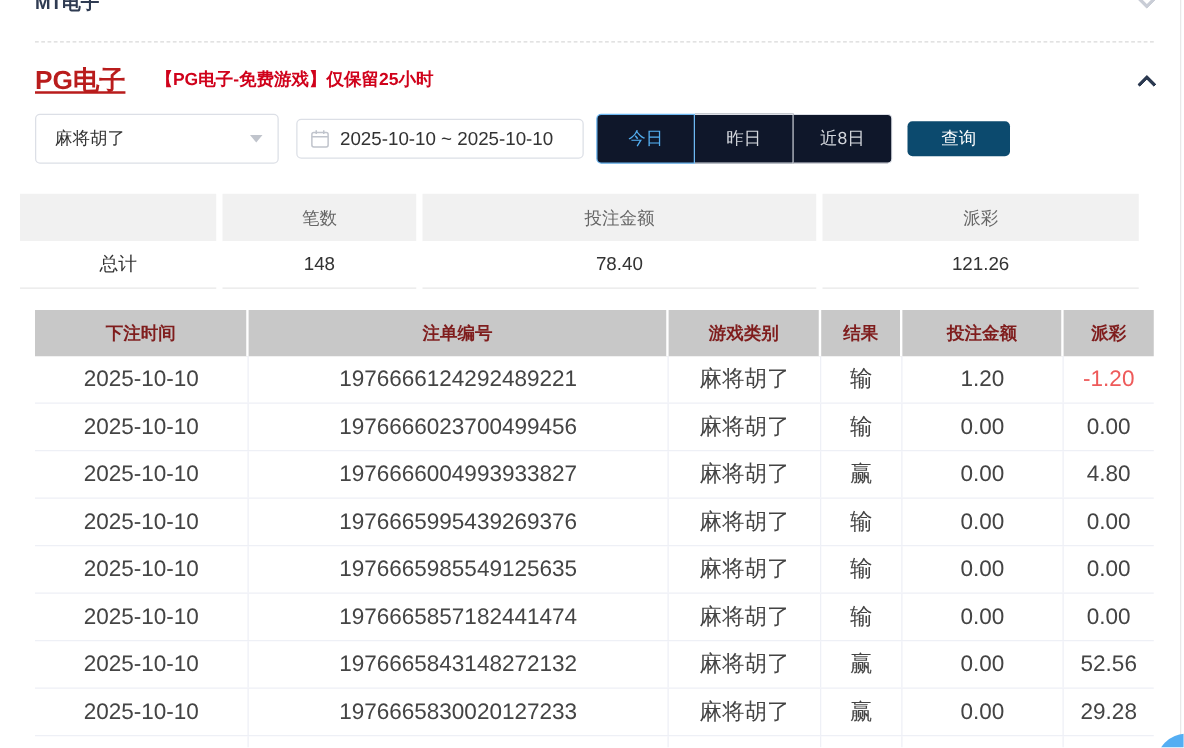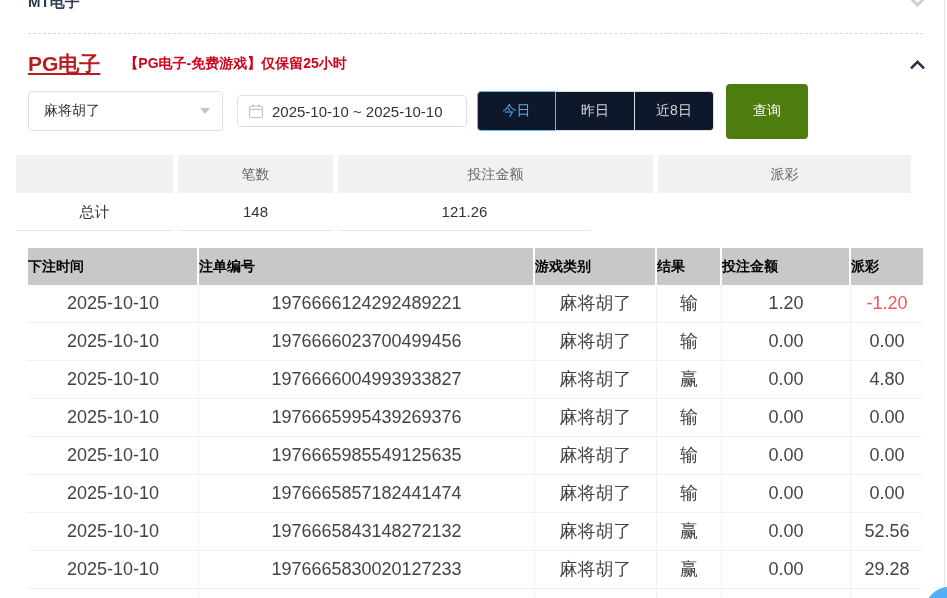--- a/index.html
+++ b/index.html
@@ -34,36 +34,36 @@
            border-right:5px solid transparent; border-top:6px solid #c0c4cc; }
   .date-input { margin-left:14px; width:230px; height:32px; border:1px solid #dcdfe6; border-radius:4px;
                 display:flex; align-items:center; padding:0 10px; color:#333; font-size:15px; cursor:pointer; }
   .date-input svg { margin-right:8px; flex:0 0 auto; }
   .btn-group { margin-left:10px; display:flex; }
   .qbtn { height:40px; width:79px; background:#0f172a; border:1px solid #dcdfe6; border-left-width:0;
           color:#d3d6dc; font-size:14px; cursor:pointer; font-family:inherit; }
   .qbtn:first-child { border-left-width:1px; border-radius:4px 0 0 4px; }
   .qbtn:last-child { border-radius:0 4px 4px 0; }
   .qbtn.active { border:1px solid #6db8f2; color:#53aef0; position:relative; z-index:2; }
-  .search-btn { margin-left:12px; width:82px; height:55px; background:#4d7c0f; border:none;
+  .search-btn { margin-left:12px; width:82px; height:28px; background:#0c4a6e; border:none;
                 border-radius:4px; color:#fff; font-size:14px; cursor:pointer; font-family:inherit; }
 
   
   .summary { position:absolute; top:155px; left:16px; width:895px; }
   .sum-row { display:flex; gap:5px; }
   .sum-cell { height:38px; line-height:38px; text-align:center; }
   .sum-head .sum-cell { background:#f1f1f1; color:#666; font-size:14px; }
   .sum-body .sum-cell { background:#fff; color:#333; font-size:15px; border-bottom:1px solid #e8e8e8; }
   .sc1 { flex:0 0 157px; } .sc2 { flex:0 0 155px; } .sc3 { flex:0 0 315px; } .sc4 { flex:0 0 253px; }
 
   
   .grid { position:absolute; top:248px; left:28px; width:895px; }
   .g-head { display:flex; }
-  .g-head .hcell { background:#c8c8c8; color:#000000; font-size:14px; font-weight:bold;
-                   height:37px; line-height:37px; border-right:2px solid #fff; }
+  .g-head .hcell { background:#c8c8c8; color:#7f1d1d; font-size:14px; font-weight:bold;
+                   height:37px; line-height:37px; text-align:center; border-right:2px solid #fff; }
   .g-head .hcell:last-child { border-right:none; }
   .g-row { display:flex; border-bottom:1px solid #eef0f6; }
   .g-row .cell { height:37px; line-height:37px; text-align:center; font-size:18px; color:#444;
                  border-right:1px solid #eef0f6; overflow:hidden; white-space:nowrap; }
   .g-row .cell:last-child { border-right:none; }
   .c1 { flex:0 0 171px; } .c2 { flex:0 0 336px; } .c3 { flex:0 0 122px; }
   .c4 { flex:0 0 65px; }  .c5 { flex:0 0 129px; } .c6 { flex:0 0 72px; }
   .cell.neg { color:#ee5a5a; }
 
   .right-line { position:absolute; top:0; left:944px; width:1px; height:598px; background:#e8e8e8; }
@@ -113,20 +113,21 @@
   <div class="summary">
     <div class="sum-row sum-head">
       <div class="sum-cell sc1"></div>
       <div class="sum-cell sc2">笔数</div>
       <div class="sum-cell sc3">投注金额</div>
       <div class="sum-cell sc4">派彩</div>
     </div>
     <div class="sum-row sum-body">
       <div class="sum-cell sc1">总计</div>
       <div class="sum-cell sc2">148</div>
+      <div class="sum-cell sc3">78.40</div>
       <div class="sum-cell sc4">121.26</div>
     </div>
   </div>
 
   <div class="grid">
     <div class="g-head">
       <div class="hcell c1">下注时间</div>
       <div class="hcell c2">注单编号</div>
       <div class="hcell c3">游戏类别</div>
       <div class="hcell c4">结果</div>

